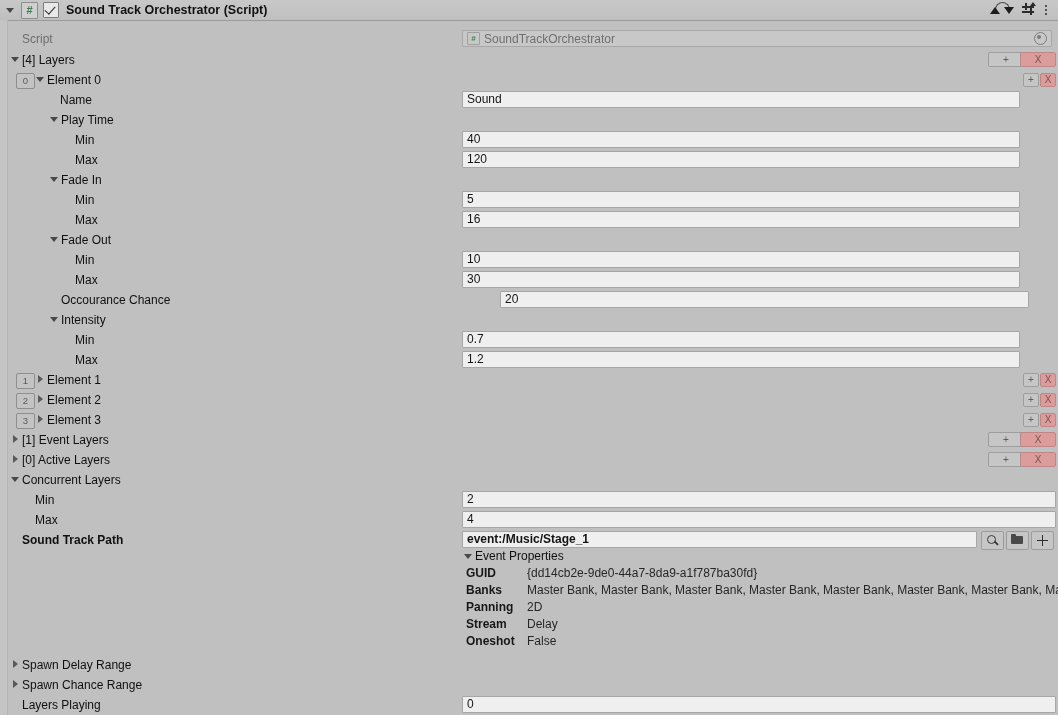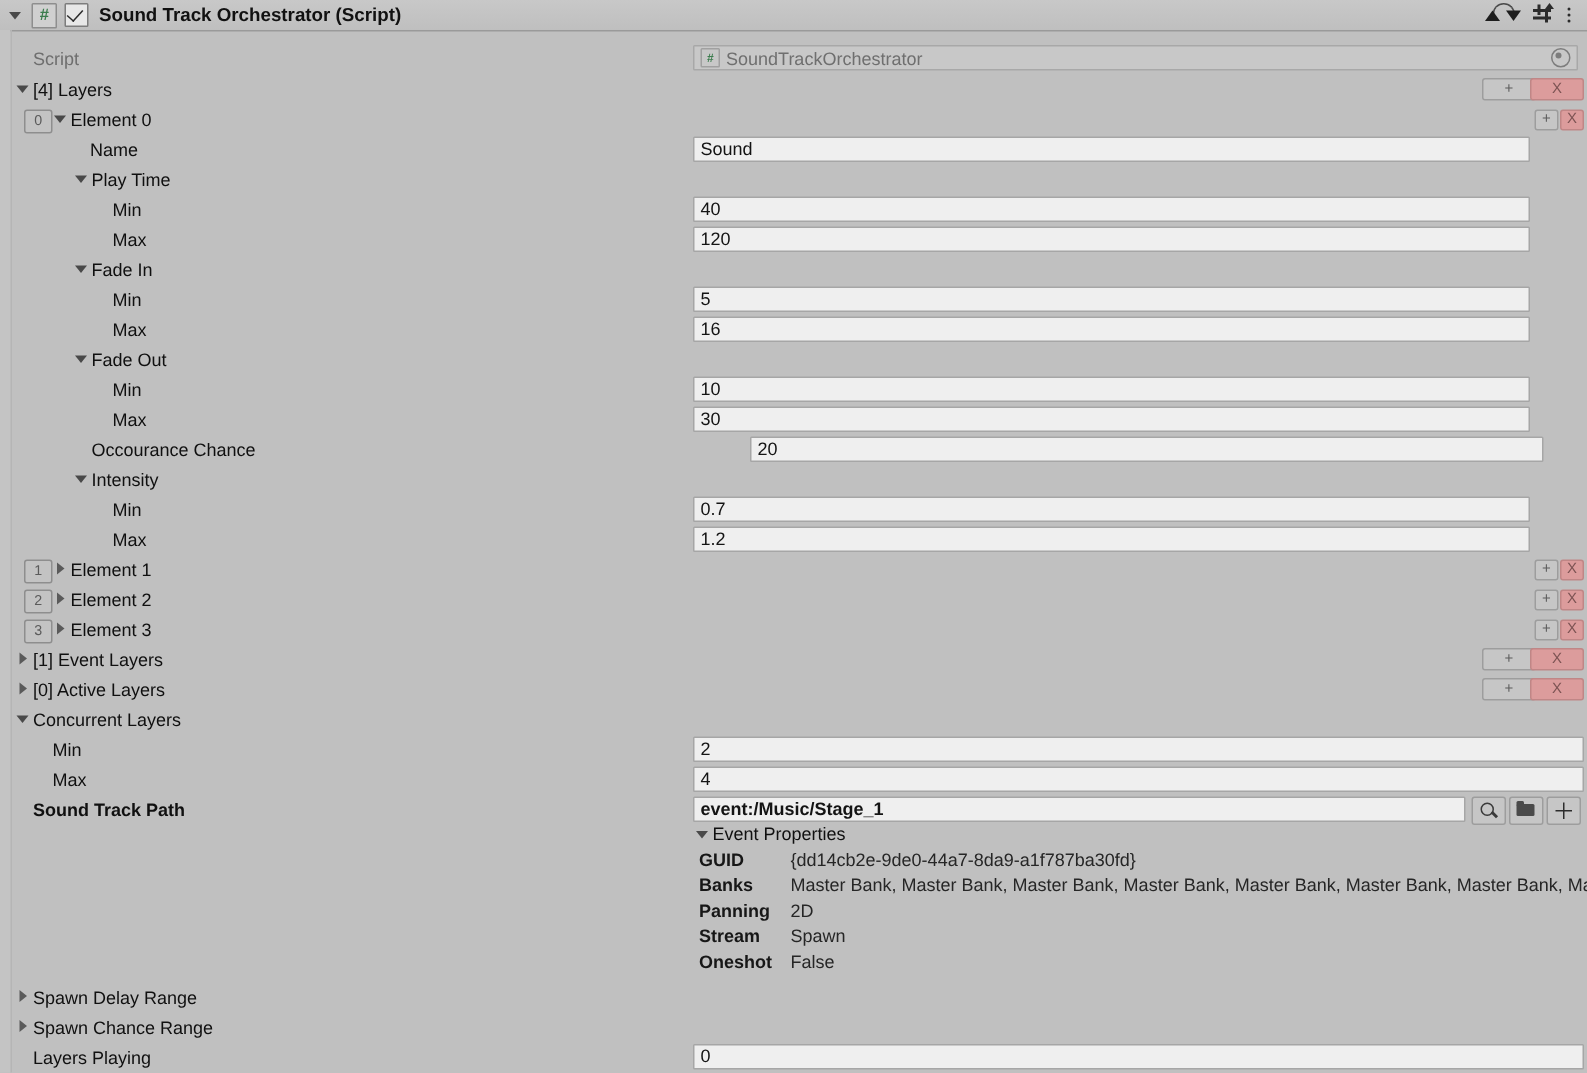--- a/index.html
+++ b/index.html
@@ -369,21 +369,21 @@
     <div class="row" style="top:562px;height:17px;">
       <div class="evp-label" style="left:466px;">Banks</div>
       <div class="evp-value" style="left:527px;width:531px;">Master Bank, Master Bank, Master Bank, Master Bank, Master Bank, Master Bank, Master Bank, Master Bank</div>
     </div>
     <div class="row" style="top:579px;height:17px;">
       <div class="evp-label" style="left:466px;">Panning</div>
       <div class="evp-value" style="left:527px;width:525px;">2D</div>
     </div>
     <div class="row" style="top:596px;height:17px;">
       <div class="evp-label" style="left:466px;">Stream</div>
-      <div class="evp-value" style="left:527px;width:525px;">Spawn</div>
+      <div class="evp-value" style="left:527px;width:525px;">Delay</div>
     </div>
     <div class="row" style="top:635px;">
       <div class="fold" style="left:9px;">
           <div class="tri-right"></div>
         </div>
       <div class="label" style="left:22px;">Spawn Delay Range</div>
     </div>
 
     <div class="row" style="top:613px;height:17px;">
       <div class="evp-label" style="left:466px;">Oneshot</div>

